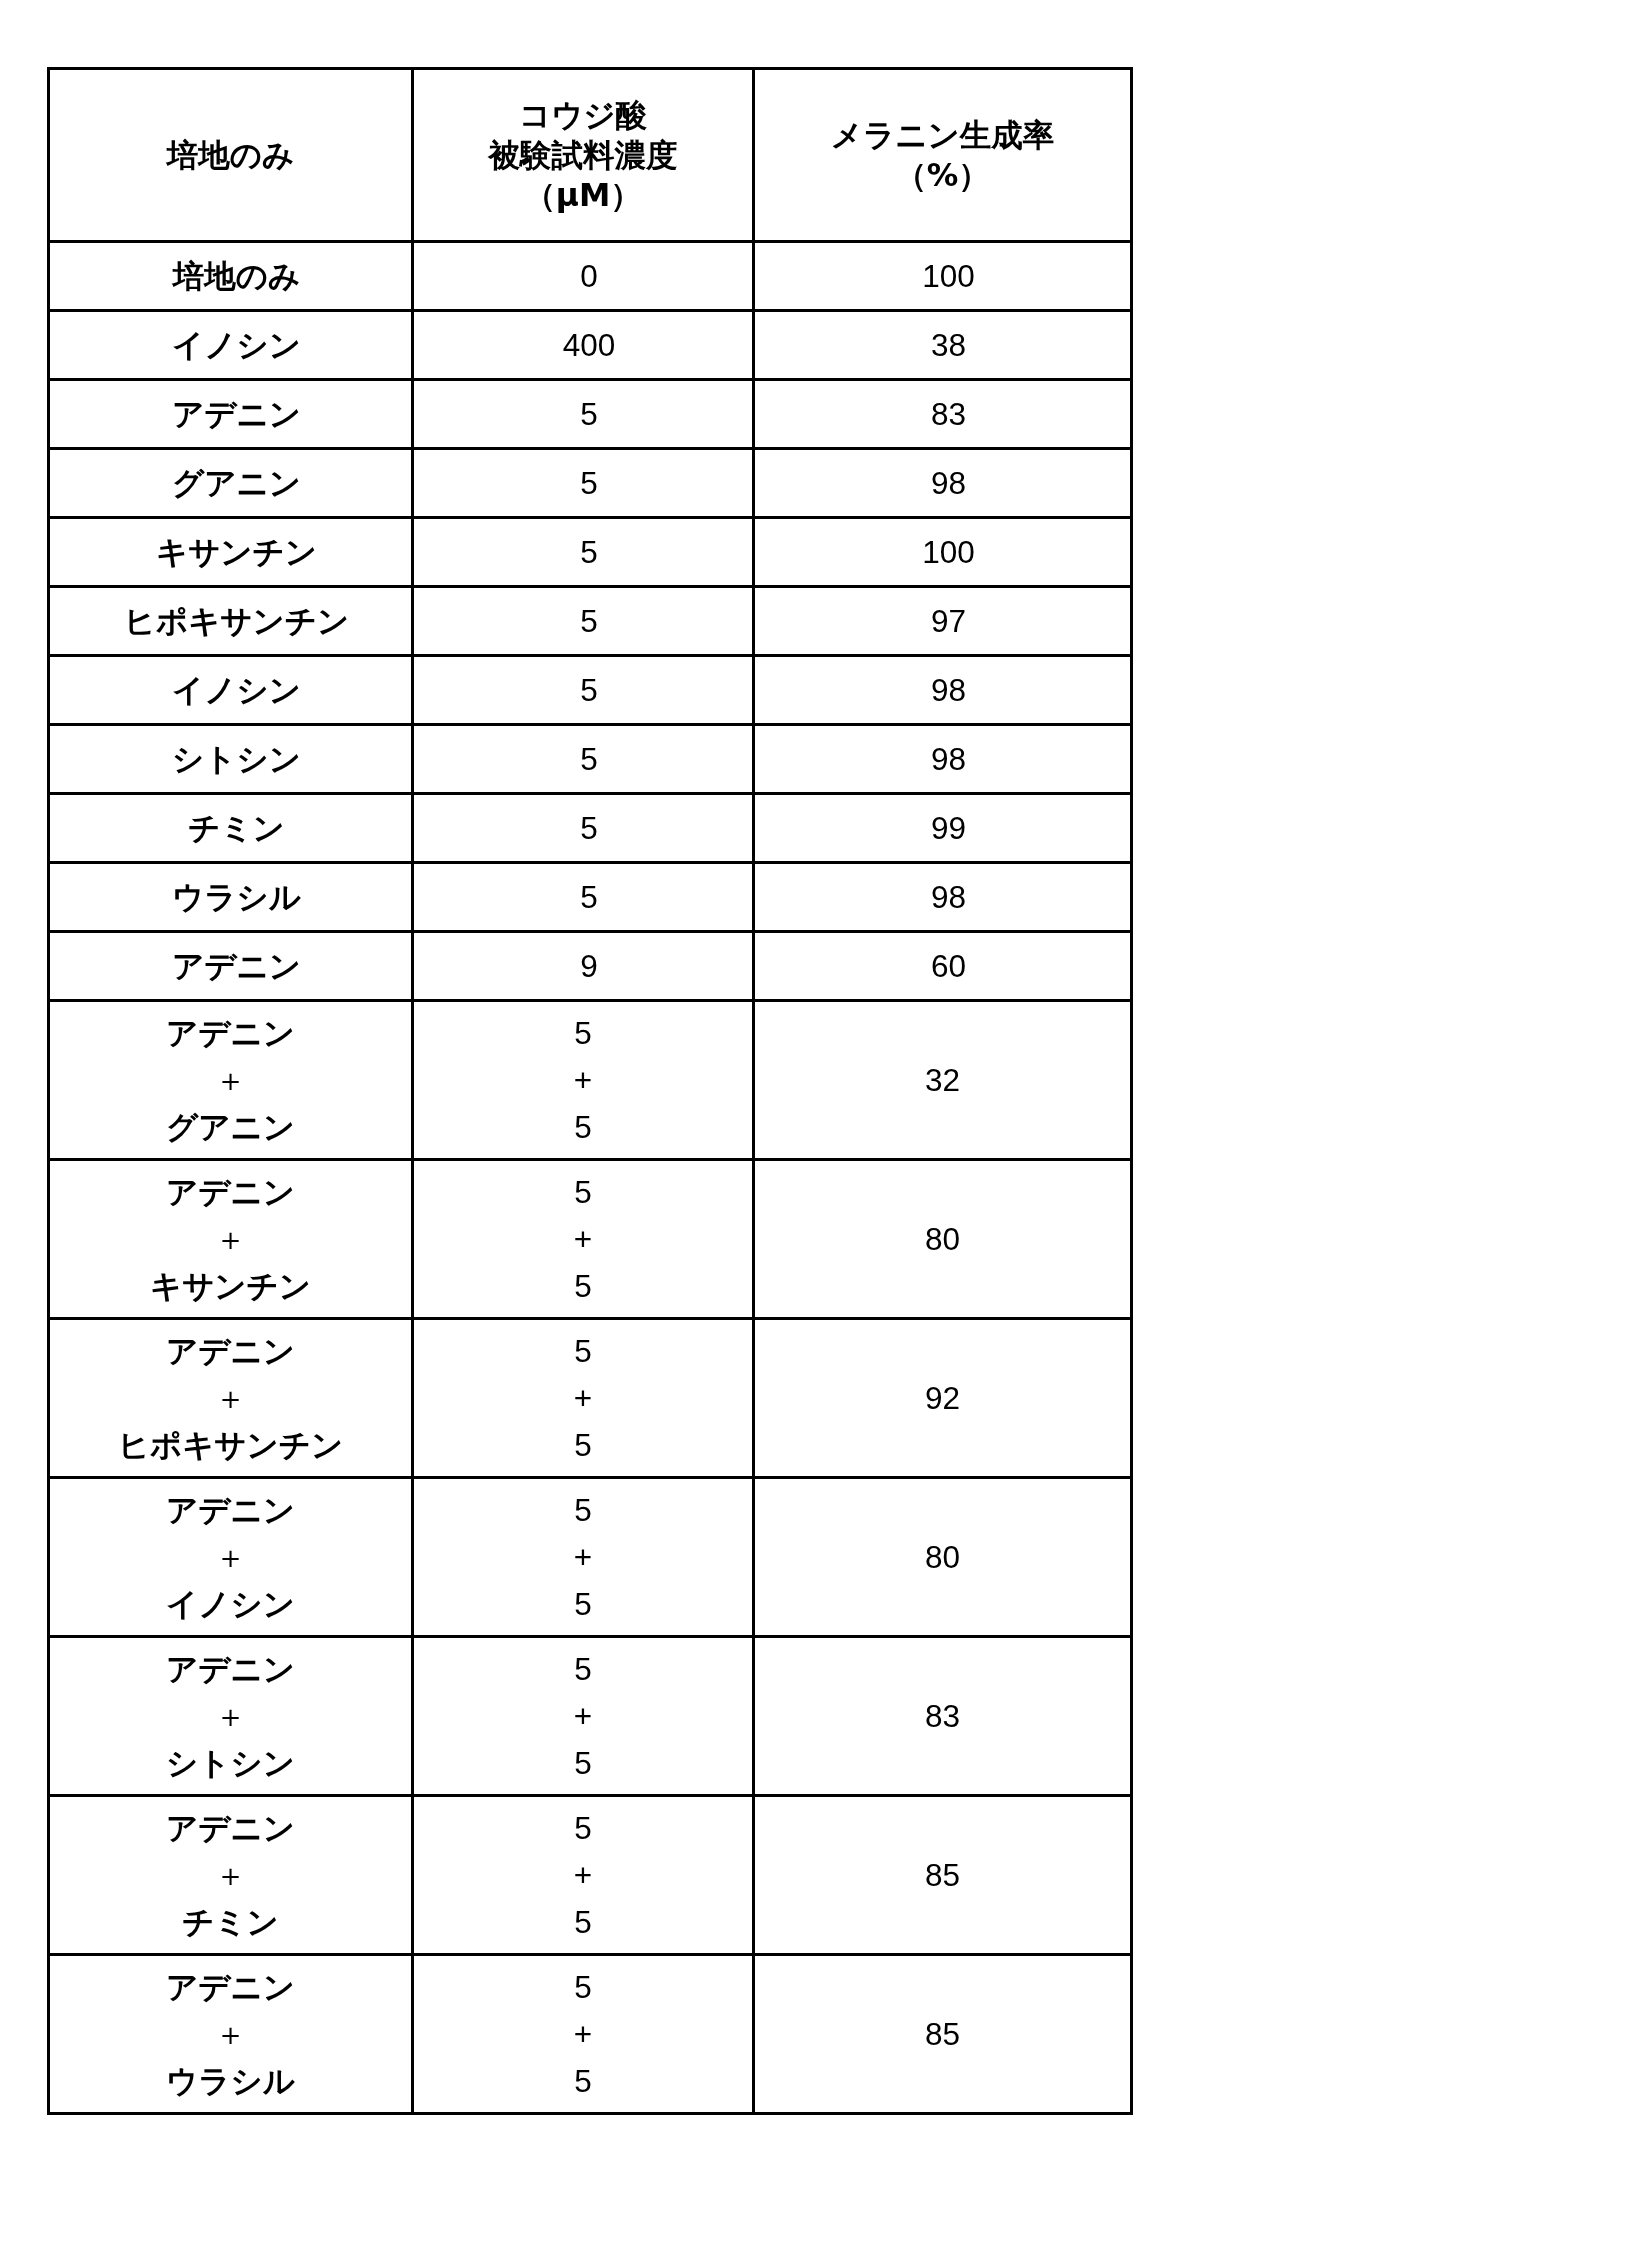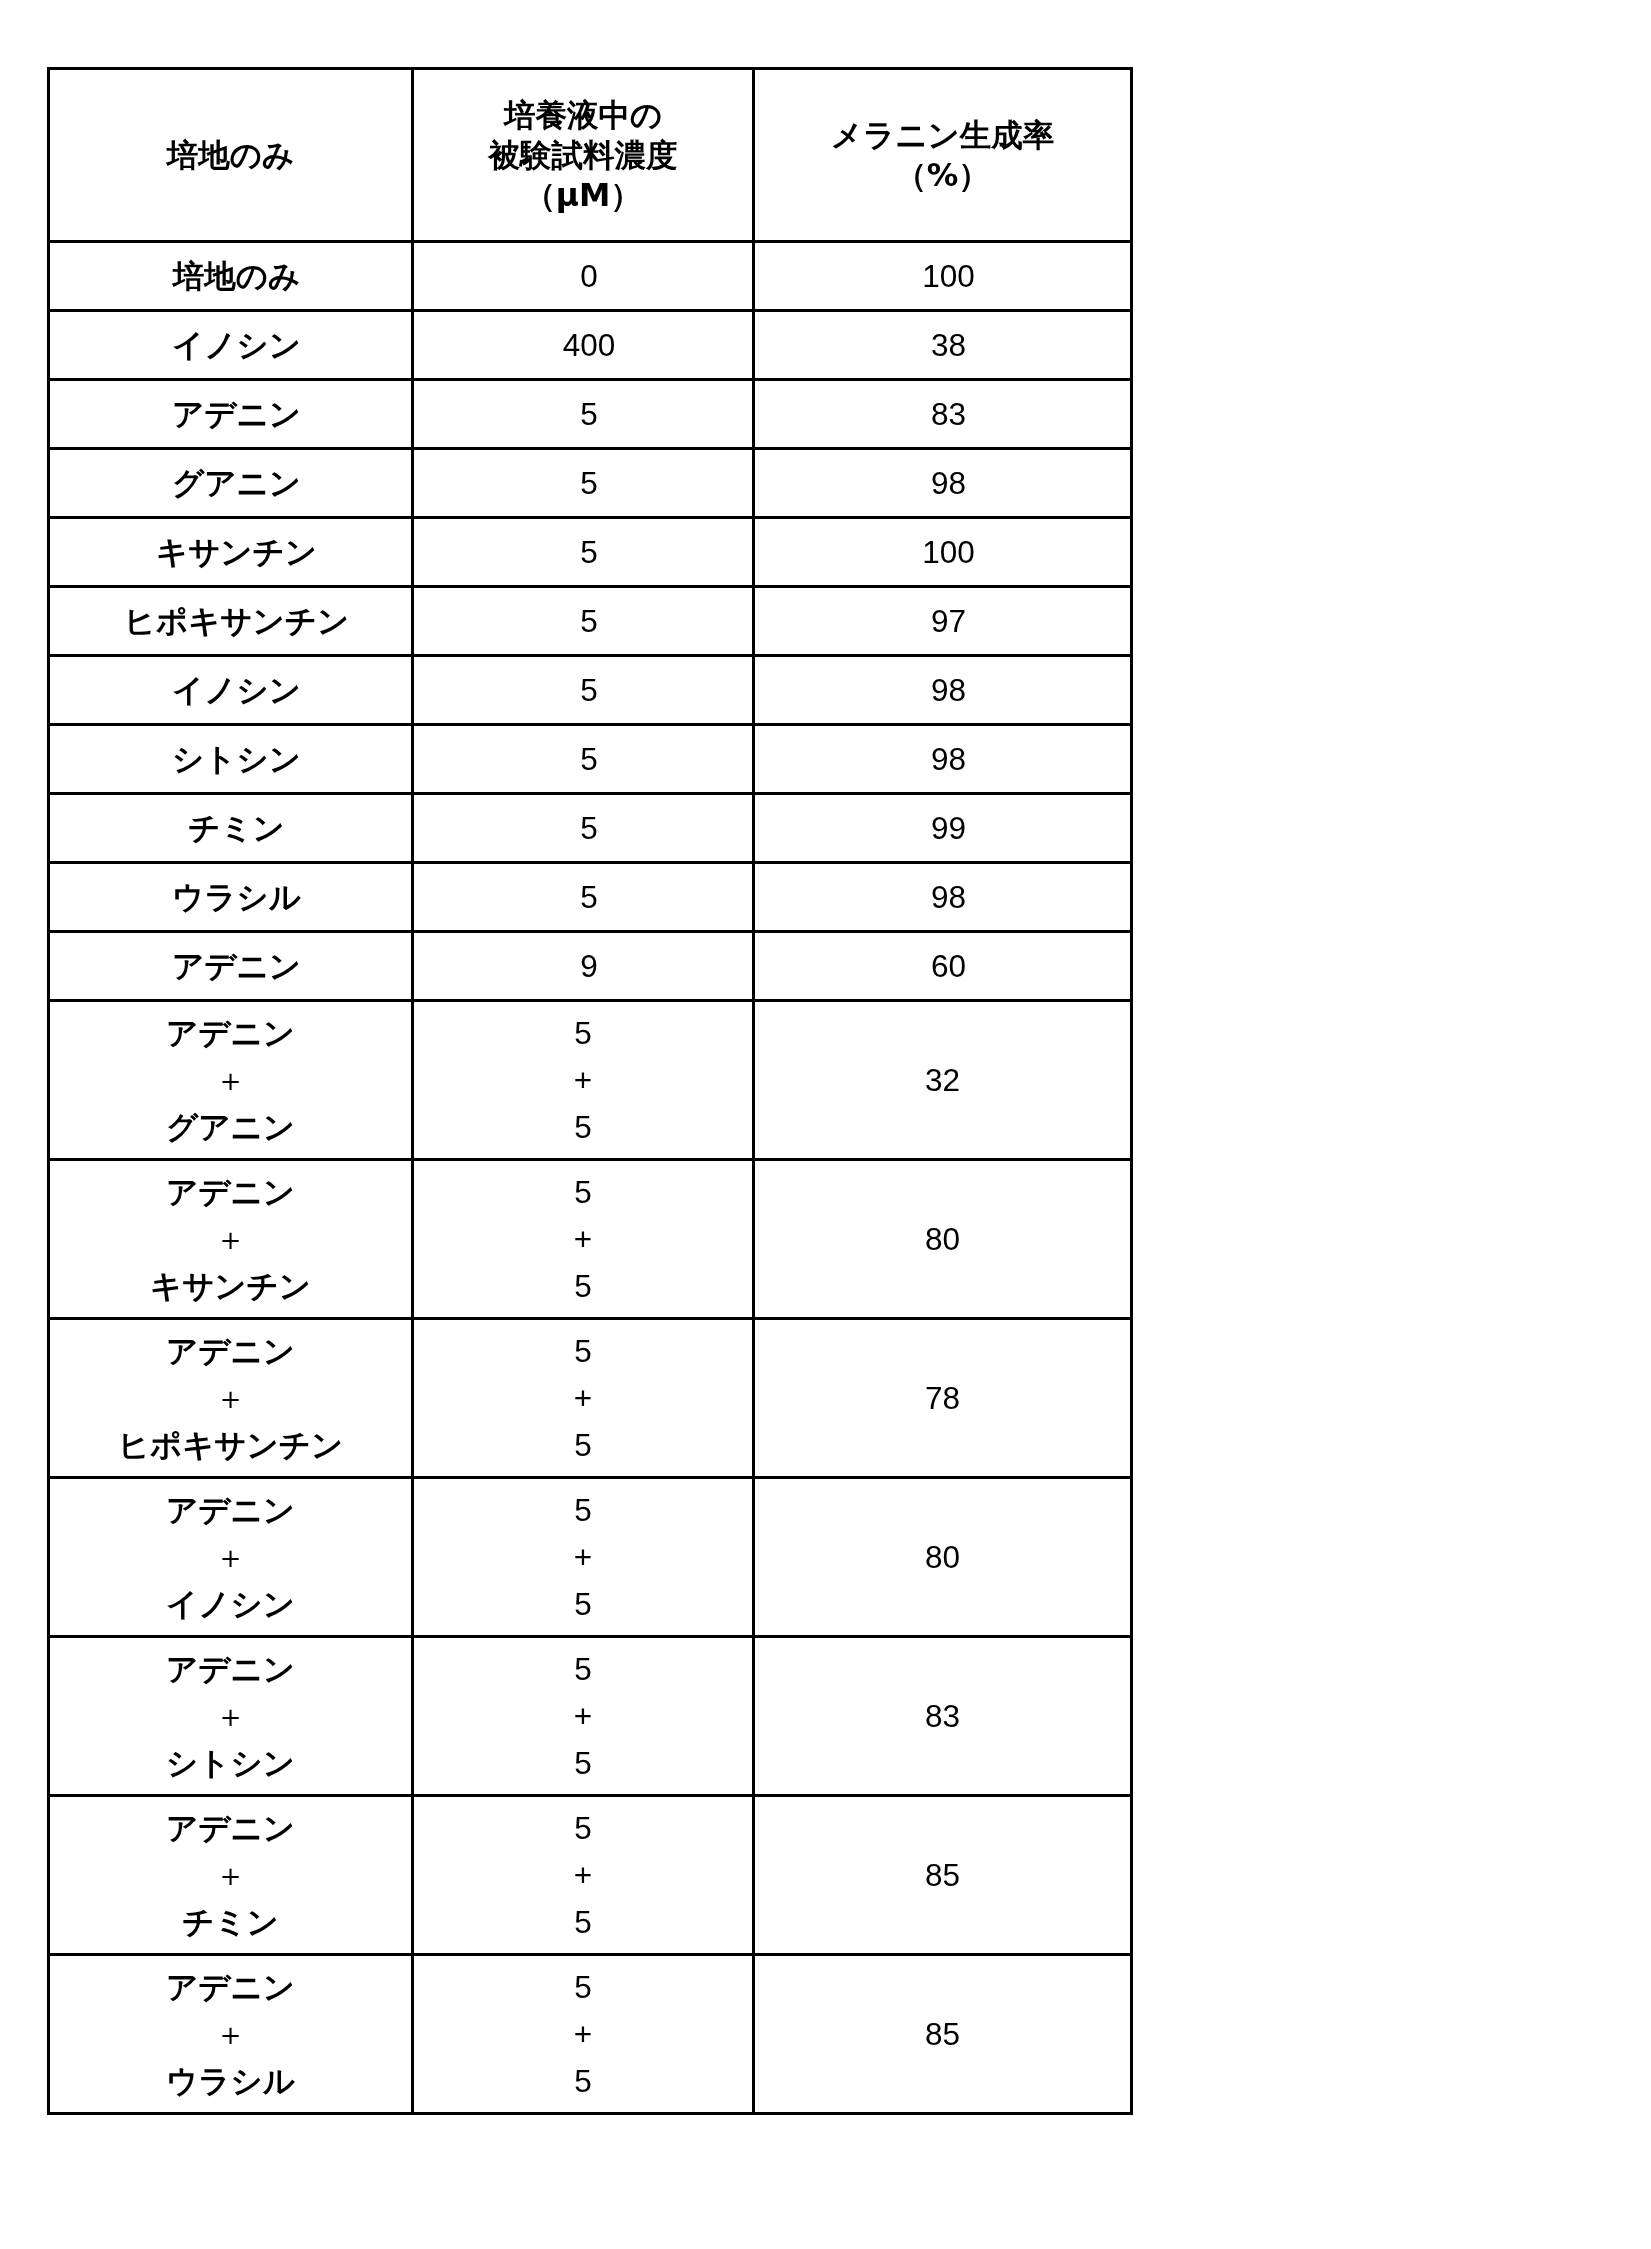--- a/index.html
+++ b/index.html
@@ -37,21 +37,21 @@
       <col class="c1">
       <col class="c2">
       <col class="c3">
     </colgroup>
   <thead>
     <tr>
       <th>
         <span class="line">培地のみ</span>
       </th>
       <th>
-        <span class="line">培養液中の</span>
+        <span class="line">コウジ酸</span>
         <span class="line">被験試料濃度</span>
         <span class="line">（μM）</span>
       </th>
       <th>
         <span class="line">メラニン生成率</span>
         <span class="line">（%）</span>
       </th>
     </tr>
   </thead>
   <tbody id="tbody">
@@ -140,21 +140,21 @@
         <td class="name">
           <span class="line">アデニン</span>
           <span class="line plus-wide">＋</span>
           <span class="line">ヒポキサンチン</span>
         </td>
         <td class="num">
           <span class="line">5</span>
           <span class="line">+</span>
           <span class="line">5</span>
         </td>
-        <td class="num">78</td>
+        <td class="num">92</td>
       </tr>
       <tr class="combo">
         <td class="name">
           <span class="line">アデニン</span>
           <span class="line plus-wide">＋</span>
           <span class="line">イノシン</span>
         </td>
         <td class="num">
           <span class="line">5</span>
           <span class="line">+</span>

